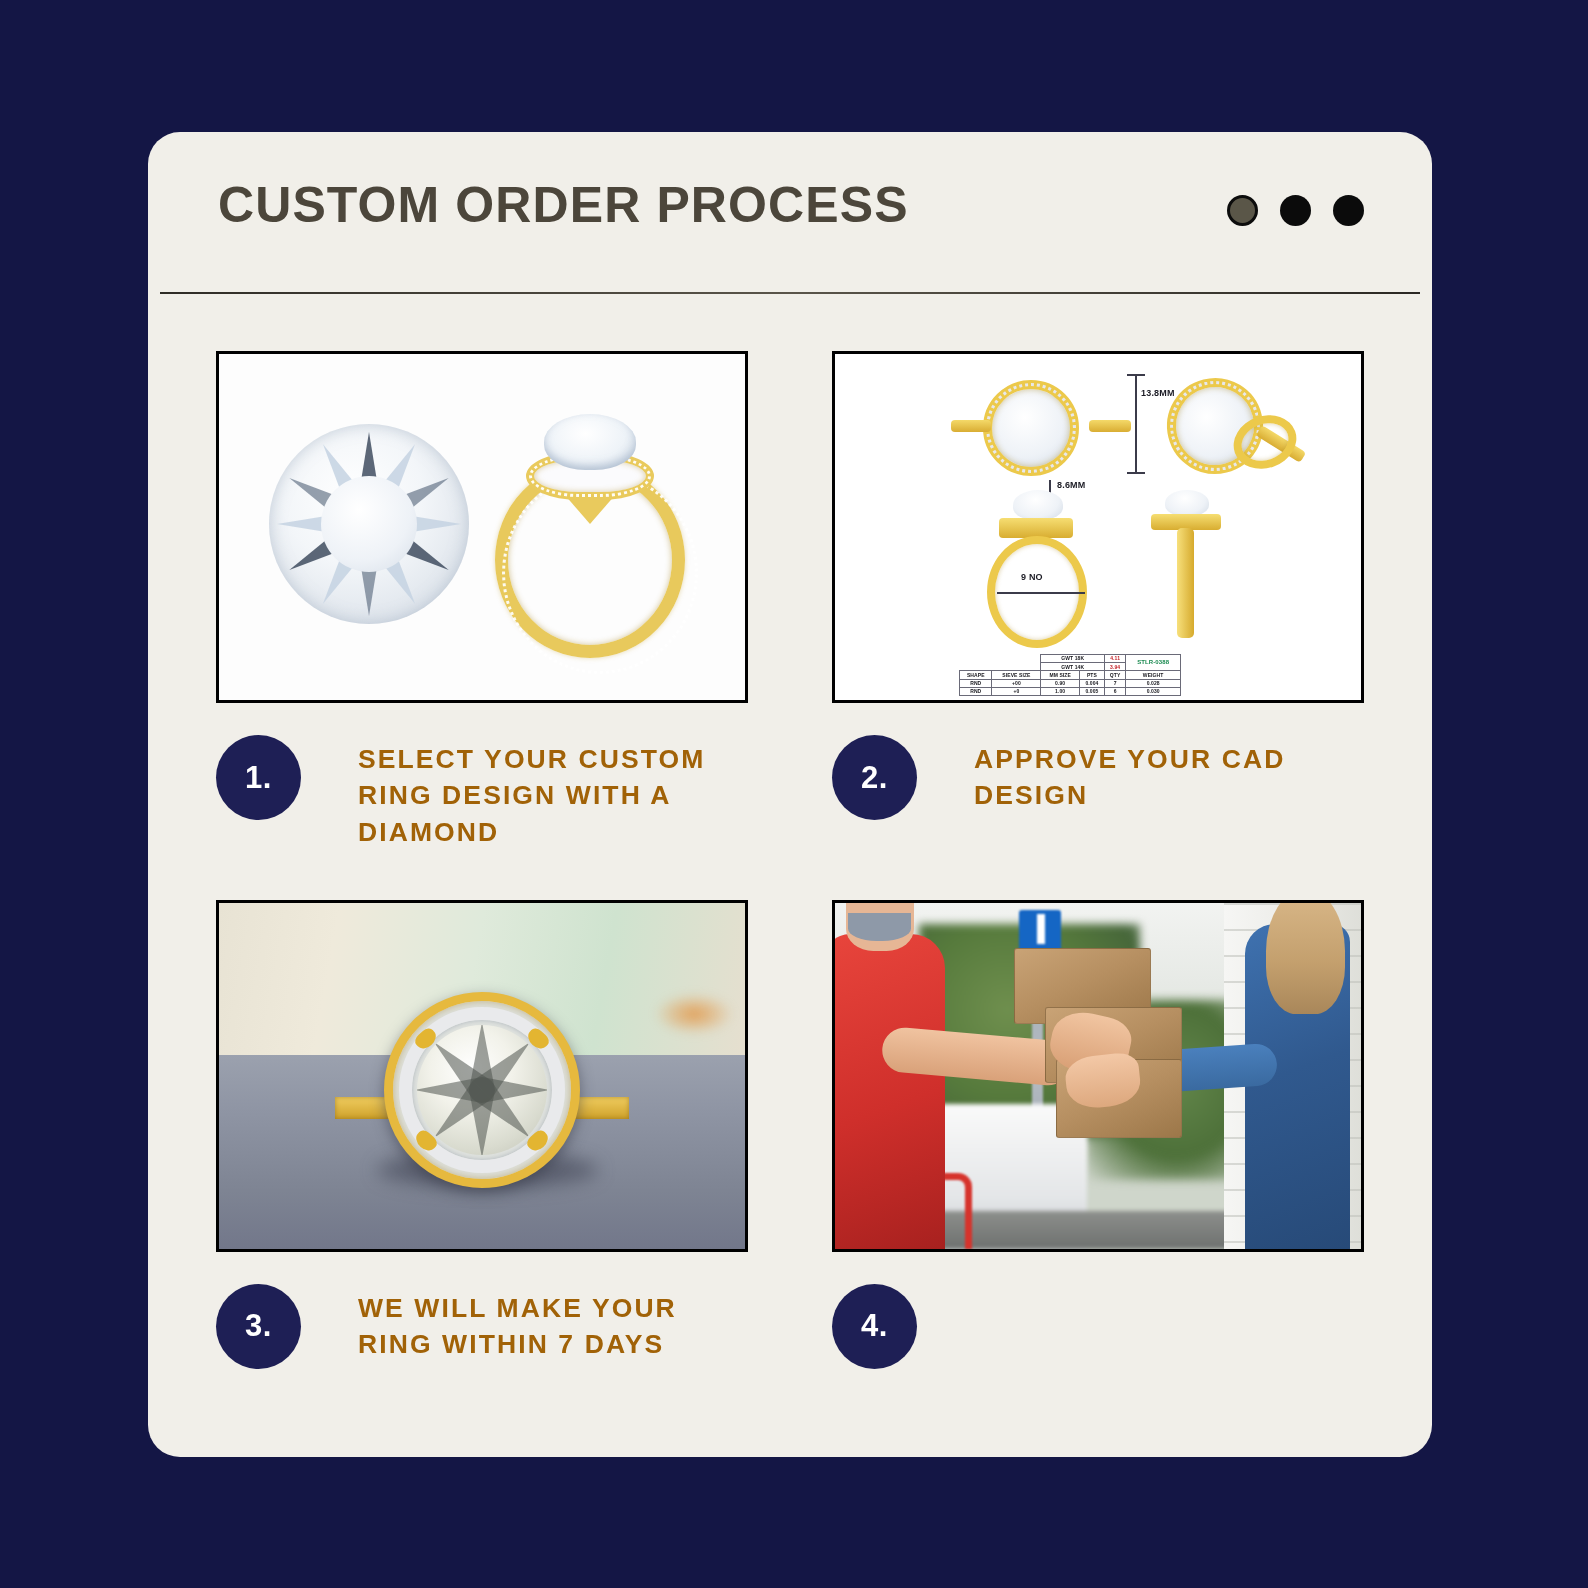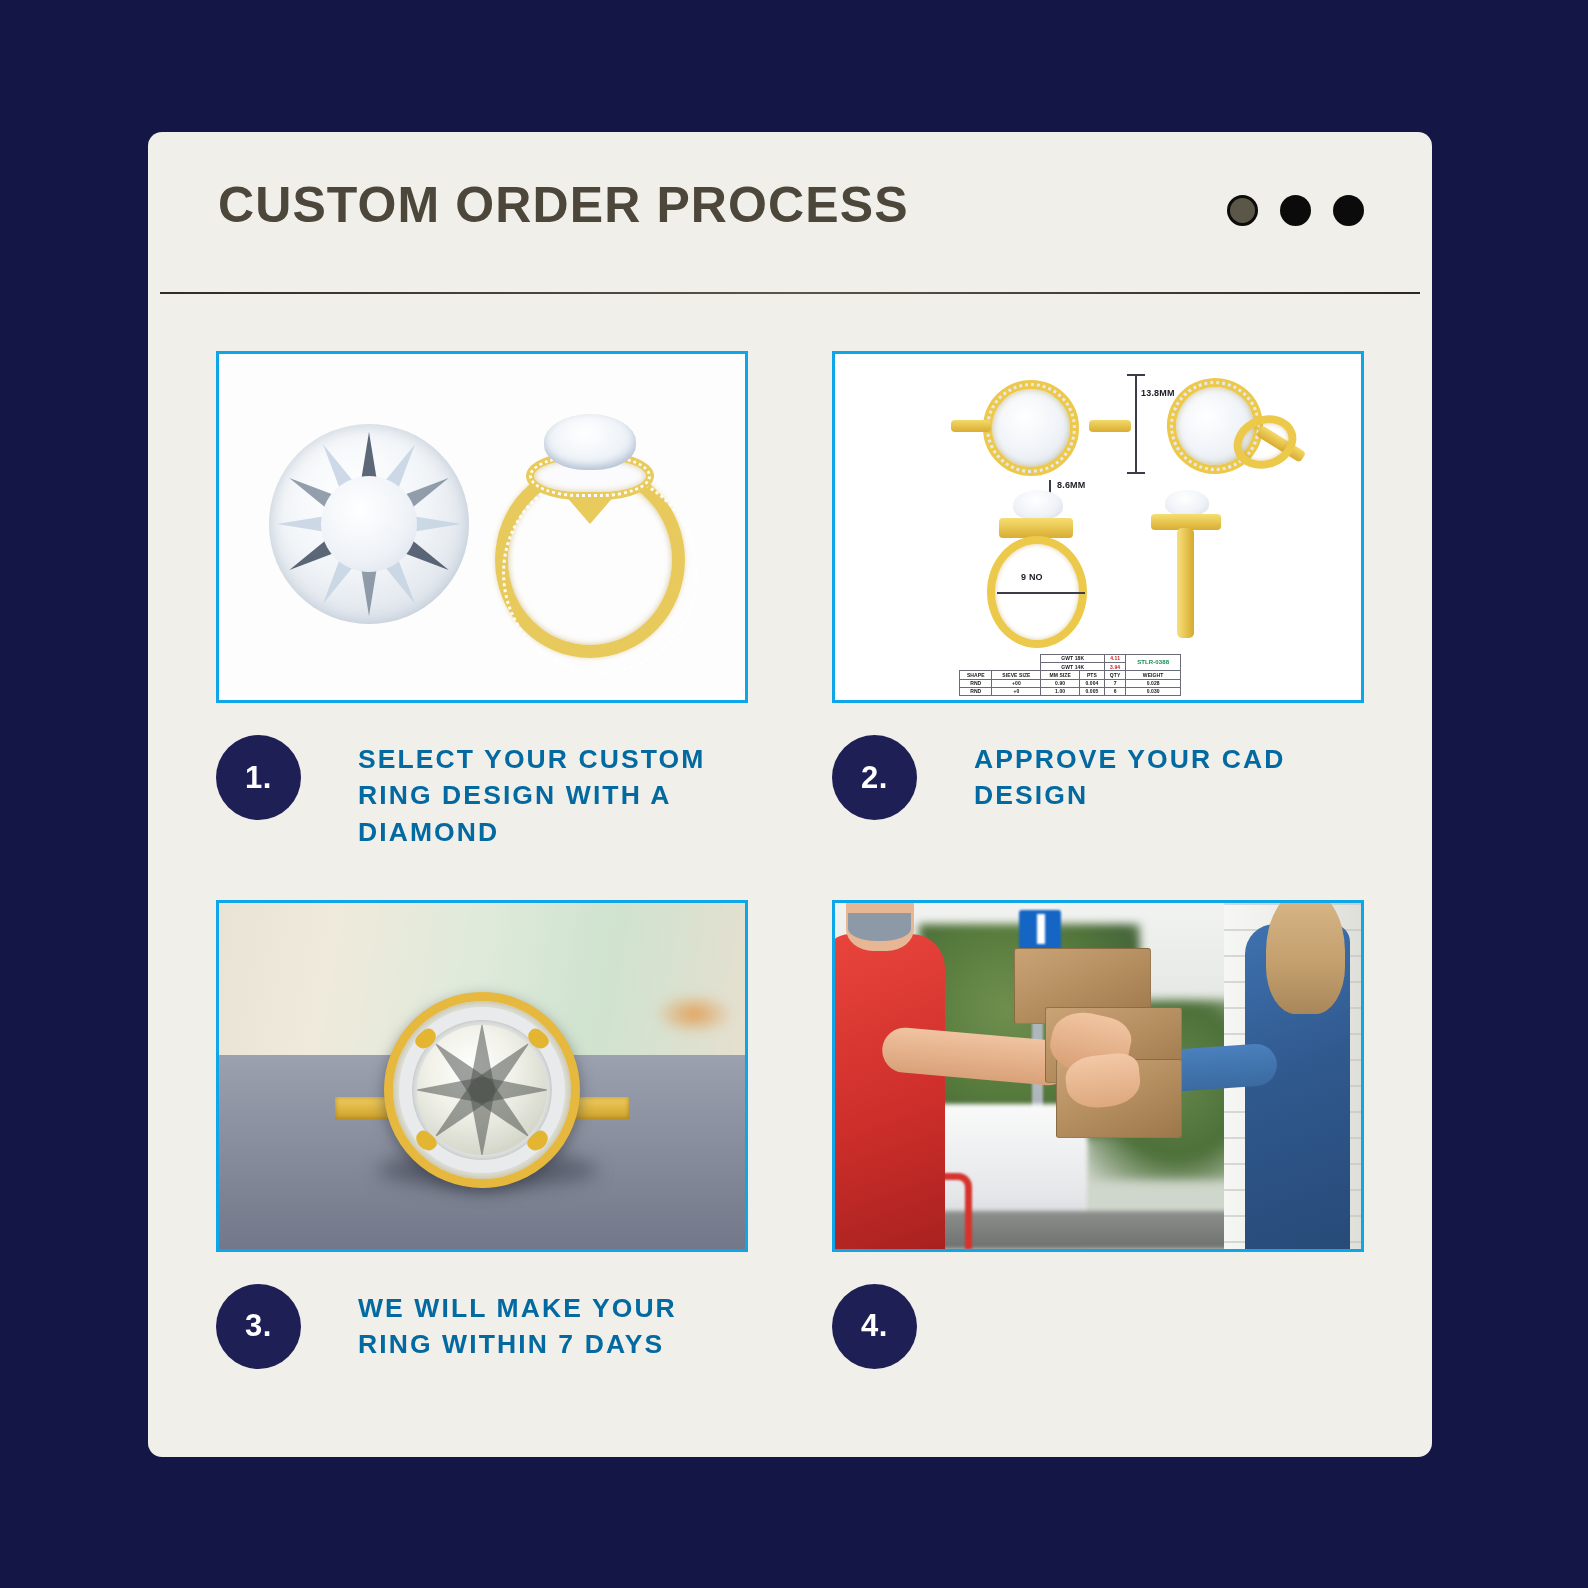--- a/index.html
+++ b/index.html
@@ -14,21 +14,21 @@
   }
 
   
   #card {
     position: absolute;
     left: 148px;
     top: 132px;
     width: 1284px;
     height: 1325px;
     background: #f1efe9;
-    border-radius: 14px;
+    border-radius: 32px;
   }
 
   
   #header {
     position: absolute;
     left: 0; top: 0;
     width: 100%;
     height: 162px;
   }
   #page-title {
@@ -78,21 +78,21 @@
     display: grid;
     grid-template-columns: 532px 532px;
     grid-column-gap: 84px;
     grid-row-gap: 50px;
   }
   .step { width: 532px; }
 
   .media-frame {
     width: 532px;
     height: 352px;
-    border: 3px solid #0ea5e9;
+    border: 3px solid #000000;
     background: #ffffff;
     overflow: hidden;
     position: relative;
   }
 
   .step-caption {
     display: flex;
     align-items: flex-start;
     margin-top: 32px;
   }
@@ -110,21 +110,21 @@
     justify-content: center;
     letter-spacing: 0.5px;
   }
   .step-text {
     margin-left: 57px;
     margin-top: 6px;
     font-size: 26.5px;
     font-weight: bold;
     letter-spacing: 2.1px;
     line-height: 1.37;
-    color: #0369a1;
+    color: #a16207;
     text-transform: uppercase;
     max-width: 400px;
   }
   .step.wide .step-text { max-width: 420px; }
 
   
   .art1-bg { position:absolute; inset:0; background:#fdfdfd; }
 
   .dia-loose {
     position: absolute;

